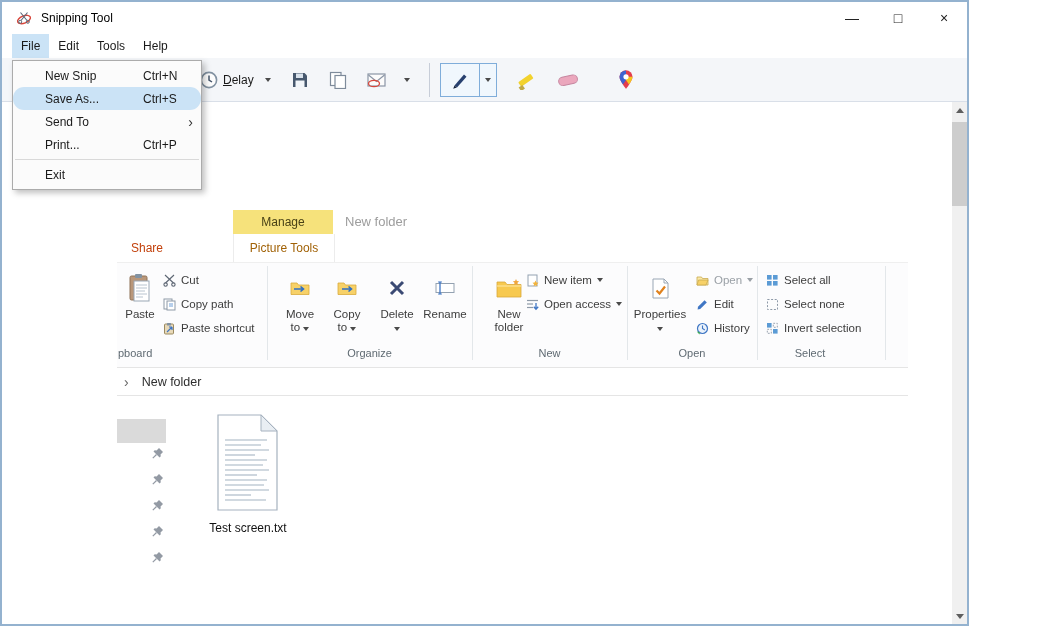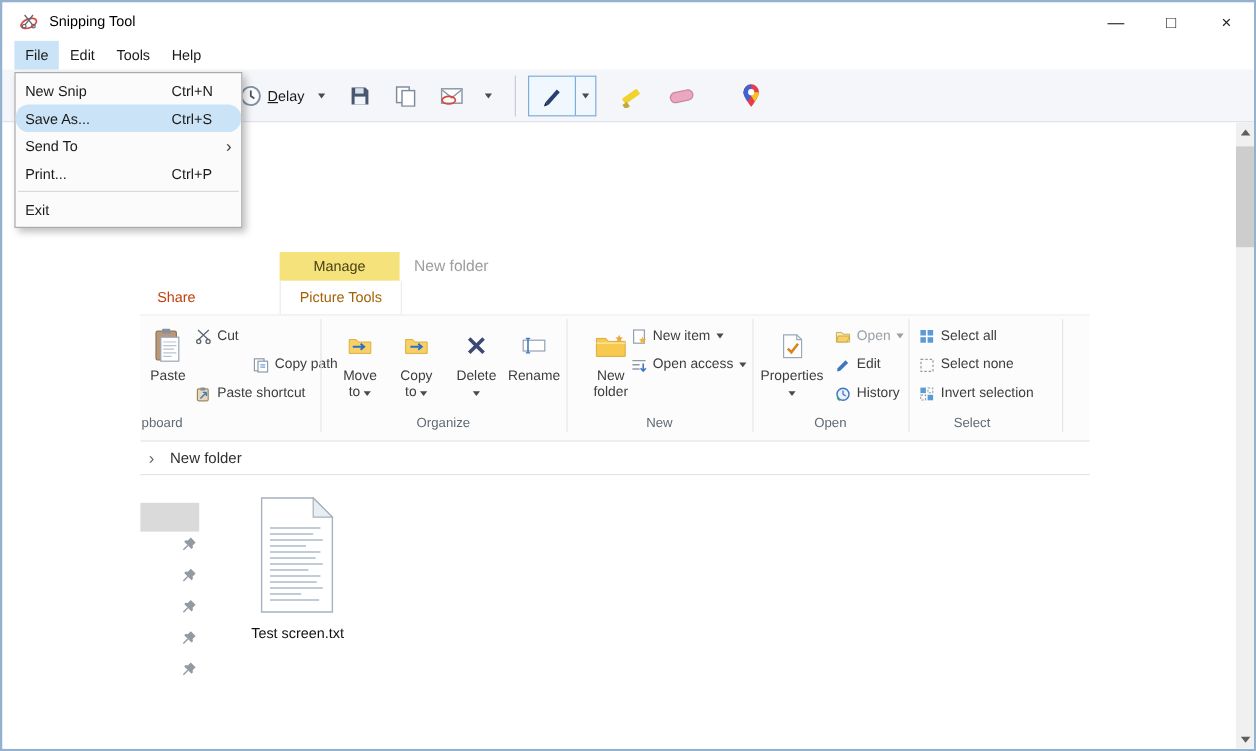--- a/index.html
+++ b/index.html
@@ -1,16 +1,16 @@
 <!DOCTYPE html>
 <html style="--window-border: #94b2cf; --menu-highlight: #cbe3f6; --manage-yellow: #f6e27b; --toolbar-bg: #f4f6f9; --delete-x-navy: #3b4a74; --folder-yellow: #f7c94f; --scissors-red: #d8463b;"><head>
 <meta charset="utf-8">
 <style>
   html,body{margin:0;padding:0;background:#fff;}
-  .window{position:relative;width:1047px;height:626px;box-sizing:border-box;
+  .window{position:relative;width:969px;height:626px;box-sizing:border-box;
     border:2px solid var(--window-border,#94b2cf);background:#fff;overflow:hidden;
     font-family:"Liberation Sans",sans-serif;font-size:12px;color:#1a1a1a;}
   
   .titlebar{height:32px;display:flex;align-items:center;background:#fff;}
   .app-icon{margin-left:14px;width:16px;height:16px;flex:0 0 auto;}
   .title{margin-left:9px;font-size:12px;color:#000;}
   .win-controls{margin-left:auto;display:flex;height:100%;}
   .win-btn{width:46px;display:flex;align-items:center;justify-content:center;font-size:14px;color:#222;}
   
   .menubar{height:24px;display:flex;align-items:stretch;padding-left:10px;background:#fff;}
@@ -56,21 +56,21 @@
   .sb-arrow{height:16px;width:100%;display:flex;align-items:center;justify-content:center;}
   .tri-up{width:0;height:0;border-left:4px solid transparent;border-right:4px solid transparent;border-bottom:5px solid #5e5e5e;}
   .tri-down{width:0;height:0;border-left:4px solid transparent;border-right:4px solid transparent;border-top:5px solid #5e5e5e;}
   .sb-thumb{width:100%;height:84px;background:#cdcdcd;margin-top:4px;}
   .sb-space{flex:1;}
   
   .file-menu{position:absolute;left:10px;top:58px;width:188px;background:#fbfbfb;
     border:1px solid #ababab;box-shadow:3px 3px 6px rgba(0,0,0,.25);padding:3px 0;z-index:20;}
   .fm-item{height:23px;display:flex;align-items:center;position:relative;}
   .fm-item.highlight{background:var(--menu-highlight,#cbe3f6);border-radius:11px;}
-  .fm-label{padding-left:8px;flex:1;}
+  .fm-label{padding-left:32px;flex:1;}
   .fm-short{width:58px;}
   .fm-sub{position:absolute;right:8px;font-size:14px;color:#333;}
   .fm-sep{height:1px;background:#d9d9d9;margin:3px 2px;}
 </style>
 </head>
 <body>
 
 <div class="window">
 
   <div class="titlebar">
@@ -187,21 +187,21 @@
           <div>Paste</div>
         </div>
         <div class="rrow" style="left:46px;top:9px;">
           <svg width="13" height="13" viewBox="0 0 13 13">
             <path d="M2 1 L10.5 9 M11 1 L2.5 9" stroke="#5d6673" stroke-width="1.1" fill="none"></path>
             <circle cx="2.6" cy="10.6" r="1.7" fill="none" stroke="#5d6673" stroke-width="1.1"></circle>
             <circle cx="10.4" cy="10.6" r="1.7" fill="none" stroke="#5d6673" stroke-width="1.1"></circle>
           </svg>
           <span>Cut</span>
         </div>
-        <div class="rrow" style="left:46px;top:33px;margin-left:48px;">
+        <div class="rrow" style="left:46px;top:33px;">
           <svg width="13" height="13" viewBox="0 0 13 13">
             <rect x="1" y="1" width="8" height="10" fill="#fff" stroke="#8e9aa8" stroke-width="1"></rect>
             <rect x="4" y="3" width="8" height="9" fill="#fff" stroke="#8e9aa8" stroke-width="1"></rect>
             <g stroke="#6f9fd8" stroke-width="1">
                 <line x1="6" y1="6" x2="10" y2="6"></line>
                 <line x1="6" y1="8" x2="10" y2="8"></line>
               </g>
           </svg>
           <span>Copy path</span>
         </div>

